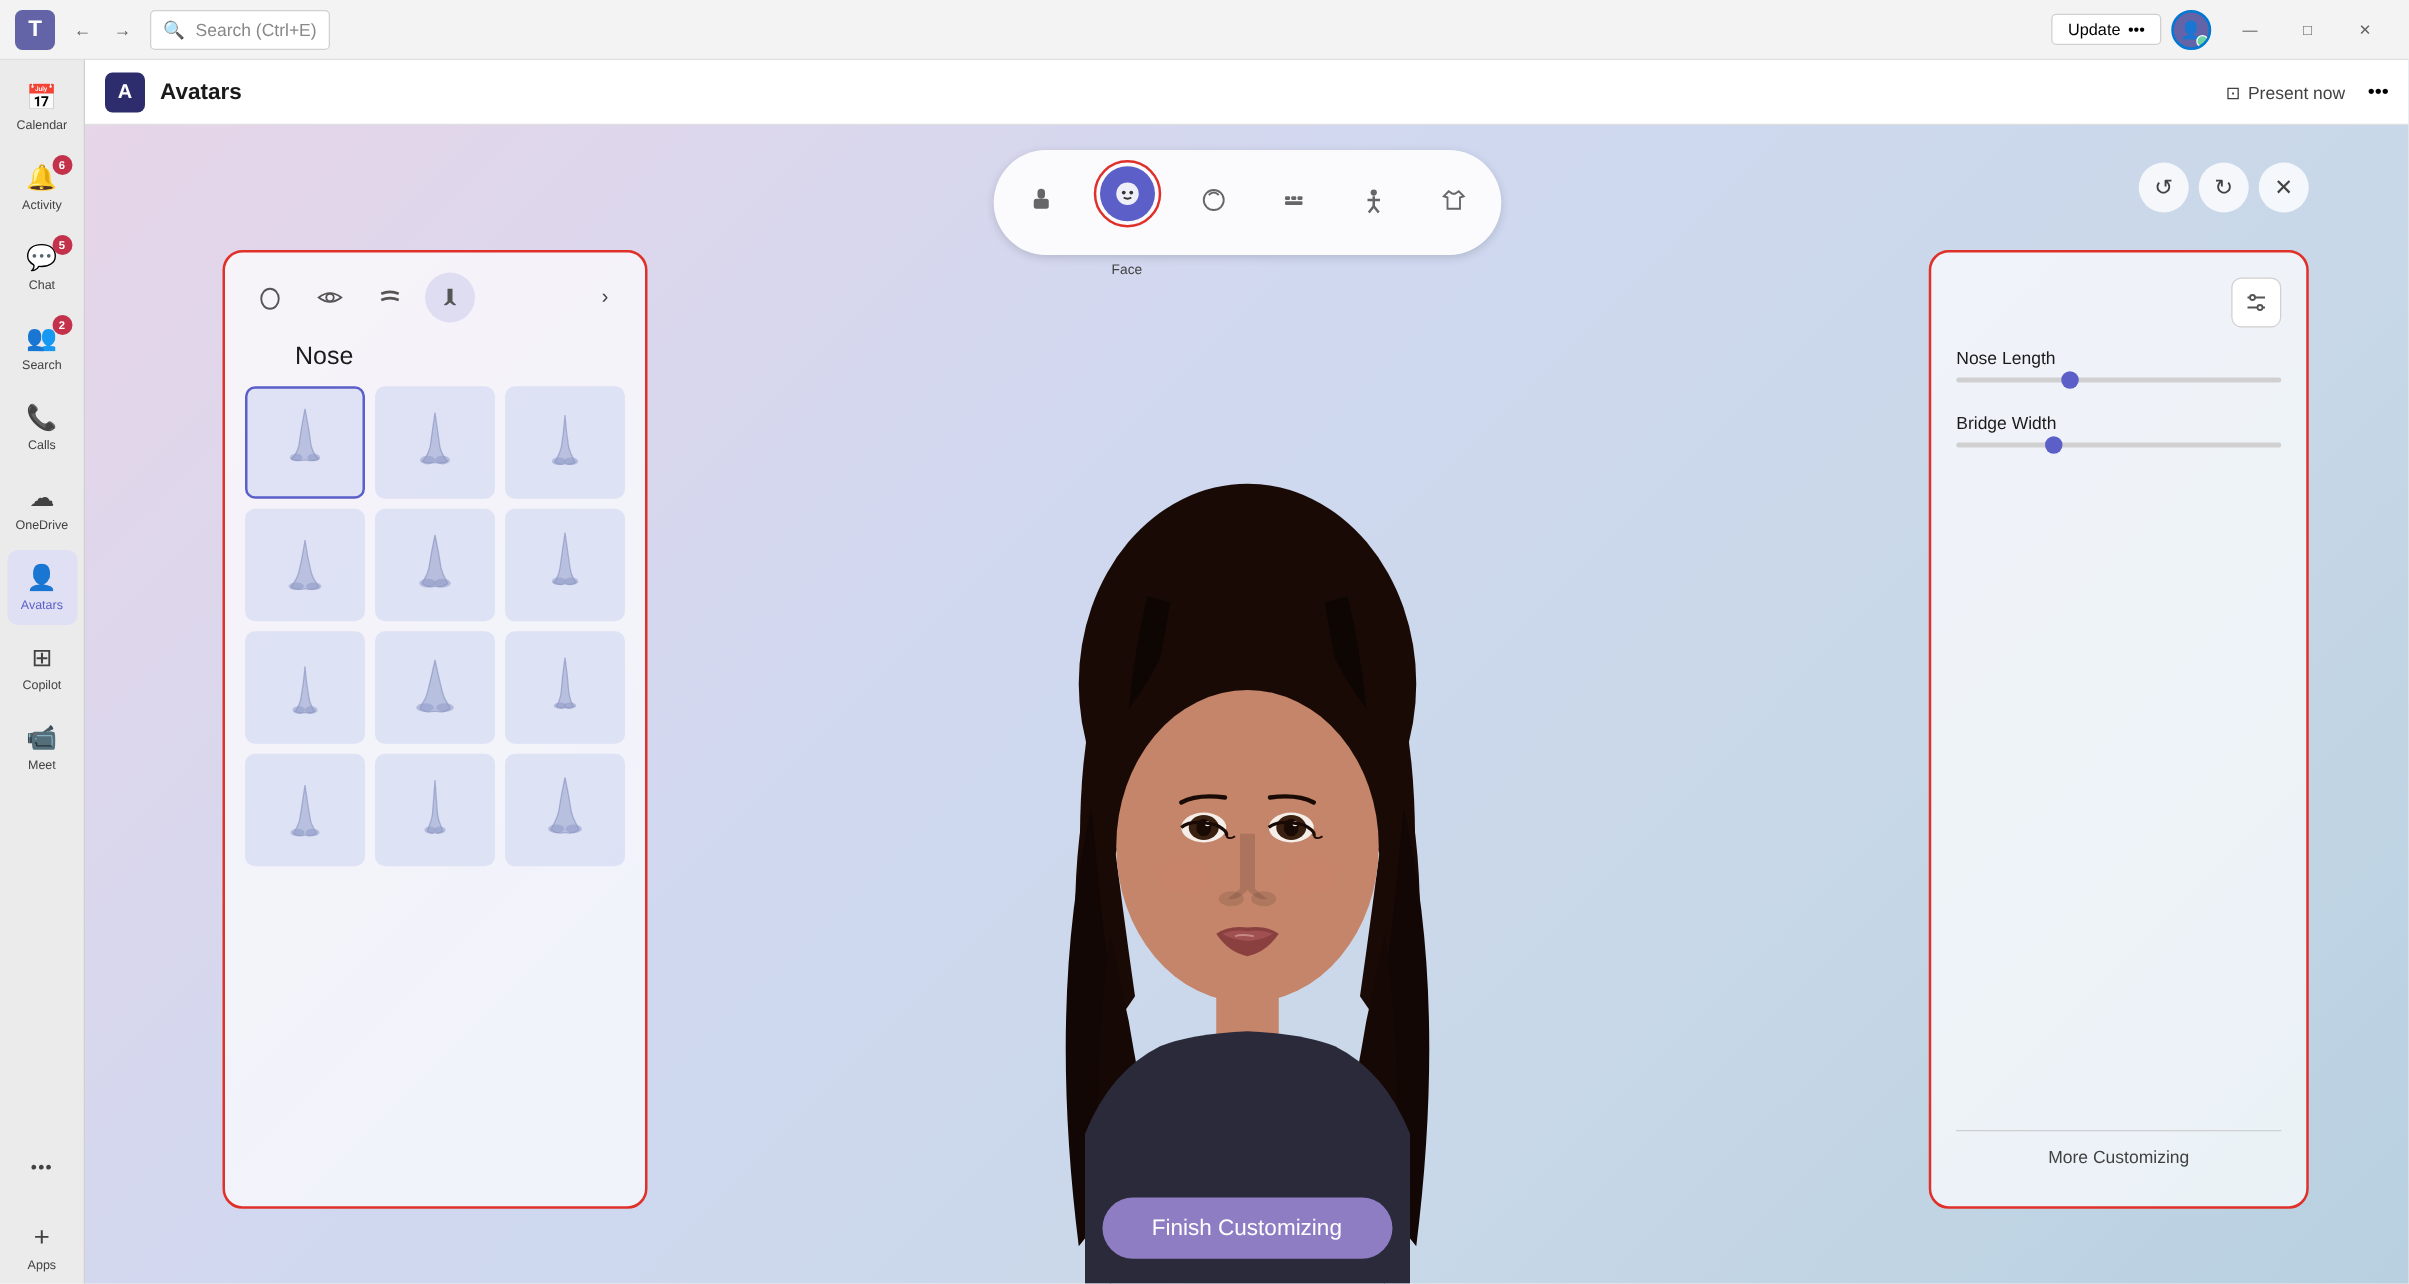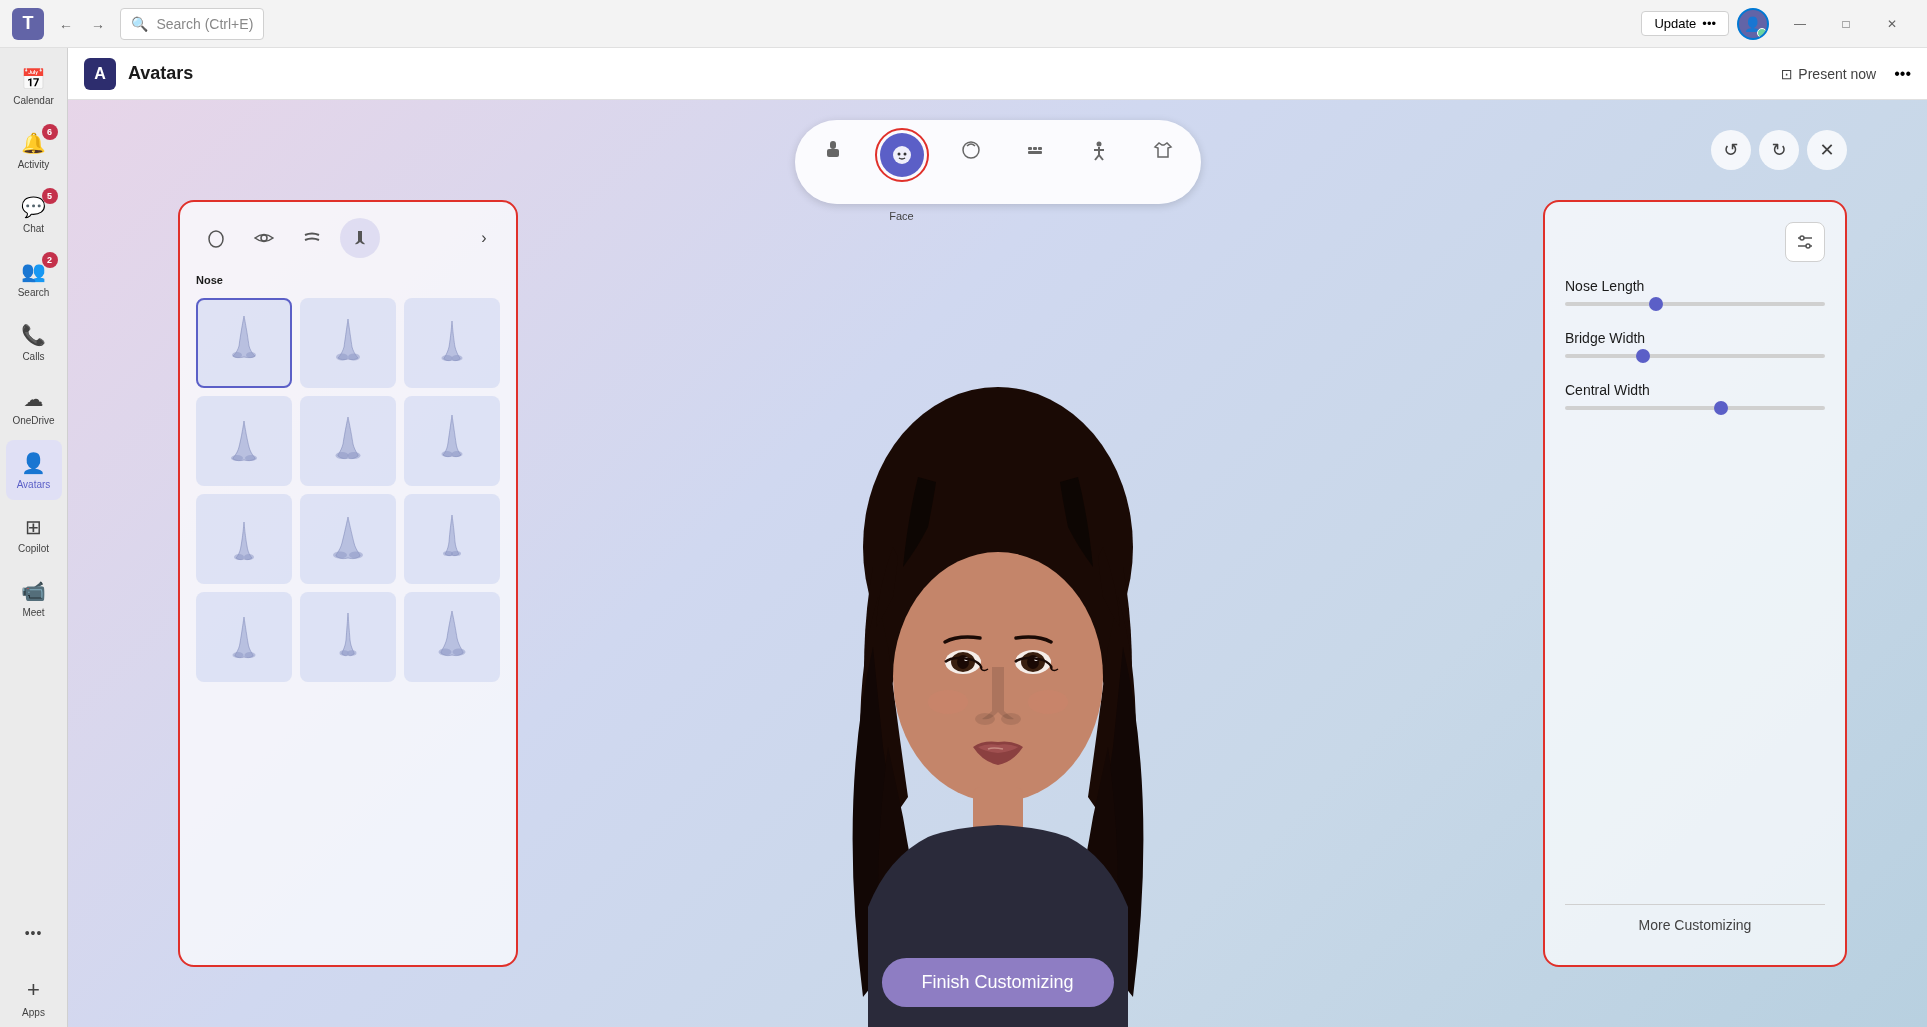--- a/index.html
+++ b/index.html
@@ -125,21 +125,21 @@
     
     .category-toolbar {
       position: absolute;
       top: 20px;
       left: 50%;
       transform: translateX(-50%);
       background: rgba(255,255,255,0.9);
       border-radius: 50px;
       padding: 8px 16px;
       display: flex;
-      align-items: flex-start;
+      align-items: flex-end;
       gap: 20px;
       z-index: 10;
       box-shadow: 0 2px 8px rgba(0,0,0,0.15);
     }
     .cat-btn {
       width: 44px;
       height: 44px;
       border-radius: 50%;
       border: none;
       background: transparent;
@@ -214,21 +214,21 @@
       border: none;
       background: transparent;
       cursor: pointer;
       font-size: 16px;
       display: flex;
       align-items: center;
       justify-content: center;
     }
     .sub-tab-btn.active { background: rgba(100,100,200,0.15); }
     .sub-tab-next { width: 32px; height: 32px; border: none; background: transparent; cursor: pointer; font-size: 16px; margin-left: auto; color: #424242; }
-    .nose-grid-title { font-size: 11px; font-weight: 700; color: #1a1a1a; margin-bottom: 12px; }
+    .nose-grid-title { font-size: 20px; font-weight: 400; color: #1a1a1a; margin-bottom: 12px; margin-left: 40px; }
     .nose-grid {
       display: grid;
       grid-template-columns: repeat(3, 1fr);
       gap: 8px;
     }
     .nose-item {
       background: rgba(200,210,240,0.5);
       border-radius: 8px;
       height: 90px;
       display: flex;
@@ -717,26 +717,20 @@
         </div>
 
         <div class="adj-slider-group">
           <div class="adj-label">Bridge Width</div>
           <div class="slider-track">
             <div class="slider-thumb" style="left:30%;"></div>
           </div>
         </div>
 
 
-        <div class="adj-slider-group">
-          <div class="adj-label">Central Width</div>
-          <div class="slider-track">
-            <div class="slider-thumb" style="left:60%;"></div>
-          </div>
-        </div>
 
         <div class="more-adj-btn">More Customizing</div>
       </div>
 
       <button class="finish-btn">Finish Customizing</button>
 
     </div>
   </div>
 </div>
 

